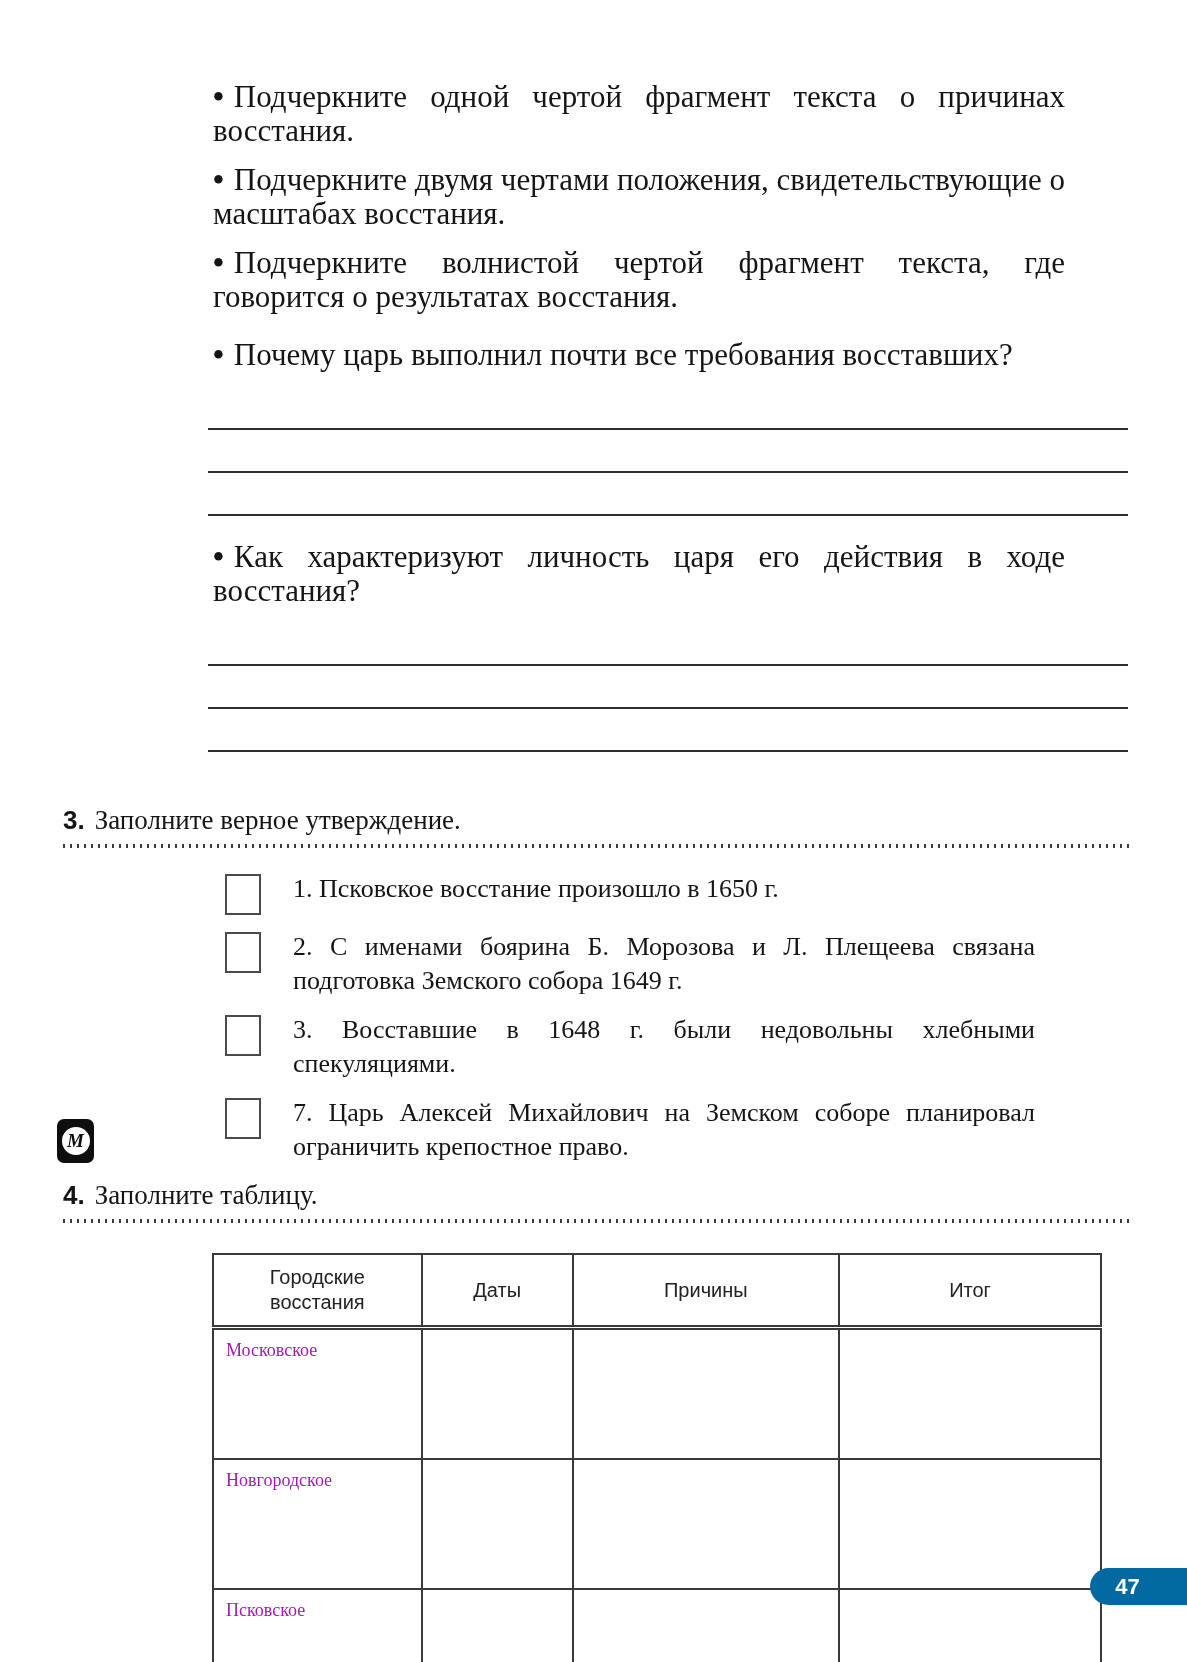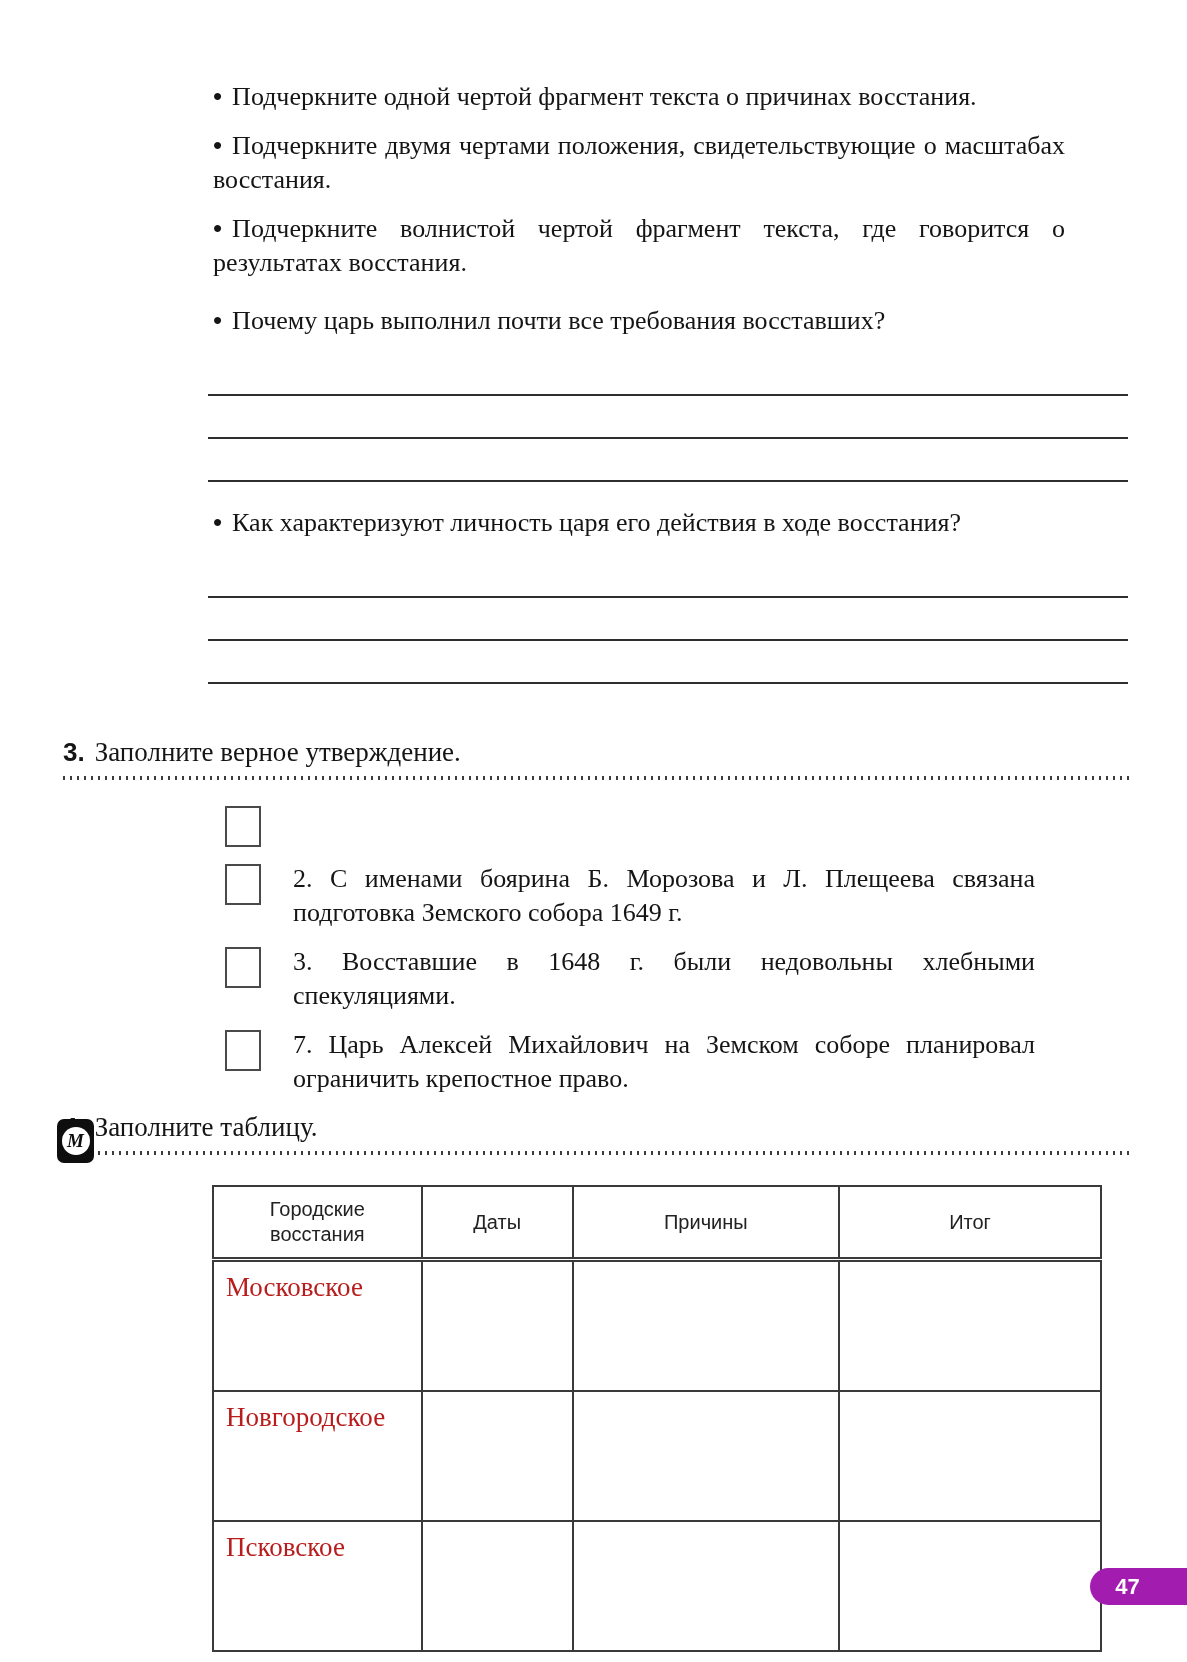--- a/index.html
+++ b/index.html
@@ -11,21 +11,21 @@
     font-family:"Liberation Serif", serif;
     color:#151515;
     -webkit-font-smoothing:antialiased;
   }
   .content{
     padding:80px 57px 0 63px;
   }
   
   .tasks{margin-left:150px;width:852px;}
   .task{
-    font-size:26px;
+    font-size:31px;
     line-height:34px;
     text-align:justify;
     margin:0 0 15px 0;
   }
   .task .bullet{font-weight:bold;margin-right:10px;}
   
   .answer-lines{margin-left:145px;width:920px;margin-bottom:8px;}
   .answer-lines .line{
     height:41px;
     border-bottom:2px solid #2e2e2e;
@@ -112,33 +112,33 @@
     height:62px;
     padding:4px 6px;
     border-bottom:5px double #3a3a3a;
   }
   .fill-table td{
     height:108px;
     vertical-align:top;
     padding:10px 12px;
   }
   .fill-table td.row-label{
-    font-size:27px;
-    color:#b91c1c;
+    font-size:18px;
+    color:#a21caf;
   }
   .col-1{width:23.5%;}
   .col-2{width:17%;}
   .col-3{width:30%;}
   .col-4{width:29.5%;}
   
   .page-badge{
     position:absolute;
     right:0;top:1568px;
     width:97px;height:37px;
-    background:#a21caf;
+    background:#0369a1;
     border-radius:19px 0 0 19px;
     display:flex;align-items:center;justify-content:center;
     padding-right:22px;
     box-sizing:border-box;
     font-family:"Liberation Sans", sans-serif;
     font-weight:bold;
     font-size:22px;
     color:#ffffff;
   }
 </style>
@@ -171,20 +171,21 @@
   </div>
 
   <div class="section-heading">
     <span class="num">3.</span><span>Заполните верное утверждение.</span>
   </div>
   <div class="dotted-rule"></div>
 
   <div class="checkbox-list">
     <div class="cb-item">
       <div class="cb-box"></div>
+      <p class="cb-text">1. Псковское восстание произошло в 1650 г.</p>
     </div>
     <div class="cb-item">
       <div class="cb-box"></div>
       <p class="cb-text">2. С именами боярина Б. Морозова и Л. Плещеева связана подготовка Земского собора 1649 г.</p>
     </div>
     <div class="cb-item">
       <div class="cb-box"></div>
       <p class="cb-text">3. Восставшие в 1648 г. были недовольны хлебными спекуляциями.</p>
     </div>
     <div class="cb-item">

